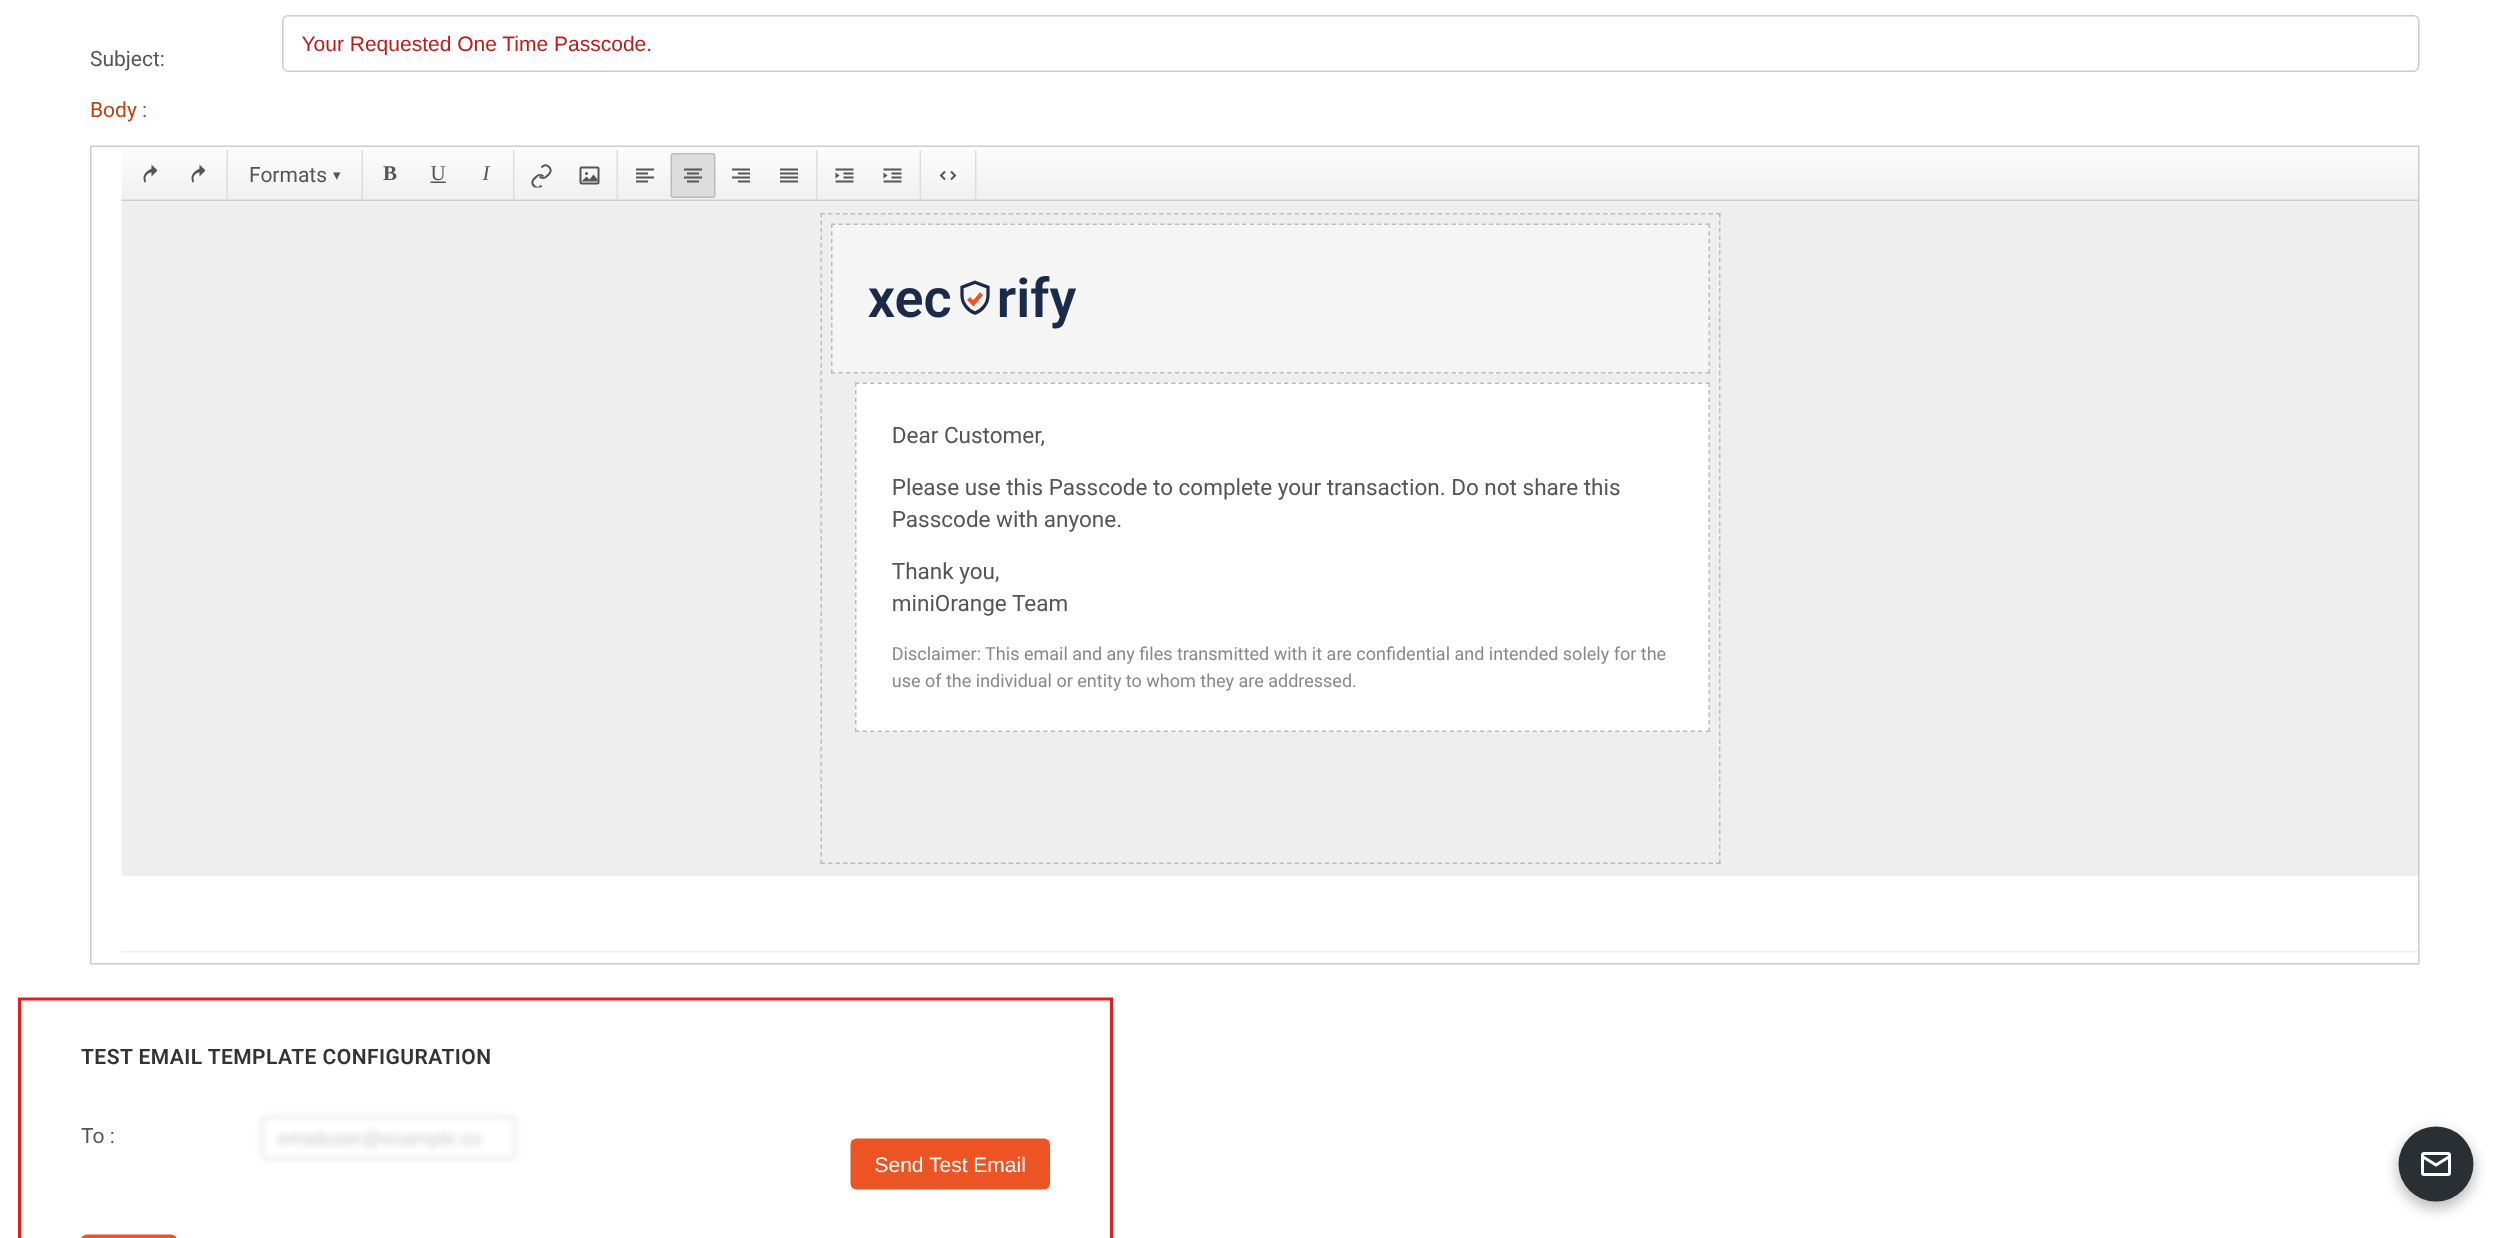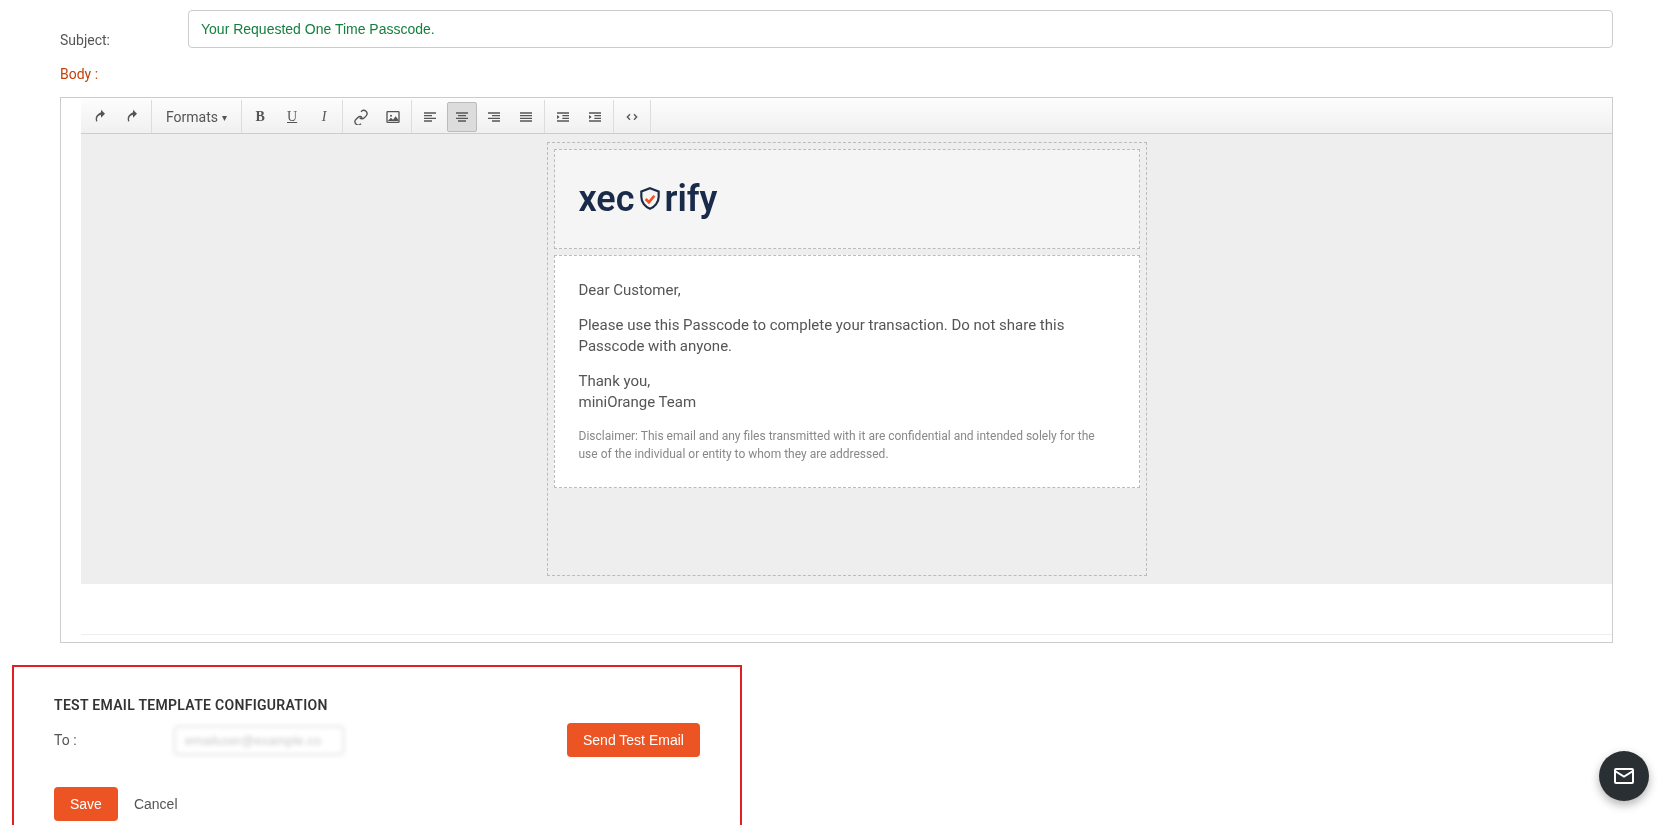--- a/index.html
+++ b/index.html
@@ -20,21 +20,21 @@
     width: 128px;
     color: #555;
     font-size: 14px;
   }
   .text-input {
     flex: 1;
     border: 1px solid #ccc;
     border-radius: 4px;
     padding: 8px 12px;
     font-size: 14px;
-    color: #15803d;
+    color: #b91c1c;
     height: 38px;
   }
   .body-label {
     color: #c2410c;
     margin-bottom: 15px;
     display: block;
   }
 
   .editor-wrap {
     border: 1px solid #ccc;
@@ -110,21 +110,21 @@
     font-weight: 600;
     color: #1a2b4a;
     display: flex;
     align-items: center;
     gap: 2px;
   }
   .email-body-cell {
     border: 1px dashed #bbb;
     padding: 24px;
     background: #fff;
-    margin: 0 6px 6px 6px;
+    margin: 0 6px 6px 22px;
     display: block;
     color: #555;
     font-size: 15px;
     line-height: 1.4;
   }
   .email-body-cell p {
     margin-bottom: 14px;
   }
   .email-body-cell .bold { font-weight: 700; }
   .disclaimer {
@@ -196,21 +196,21 @@
     color: #555;
     background: transparent;
     padding: 9px 12px;
   }
   .actions-row {
     display:flex;
     align-items:center;
     gap: 4px;
   }
   .send-spacer { flex:1; }
-  .send-btn { margin-left:auto; }
+  .send-btn { margin-left:auto;margin-top:36px; }
 
   .chat-fab {
     position: fixed;
     right: 24px;
     bottom: 24px;
     width: 50px;
     height: 50px;
     border-radius: 50%;
     background: #2a2f33;
     display: flex;

